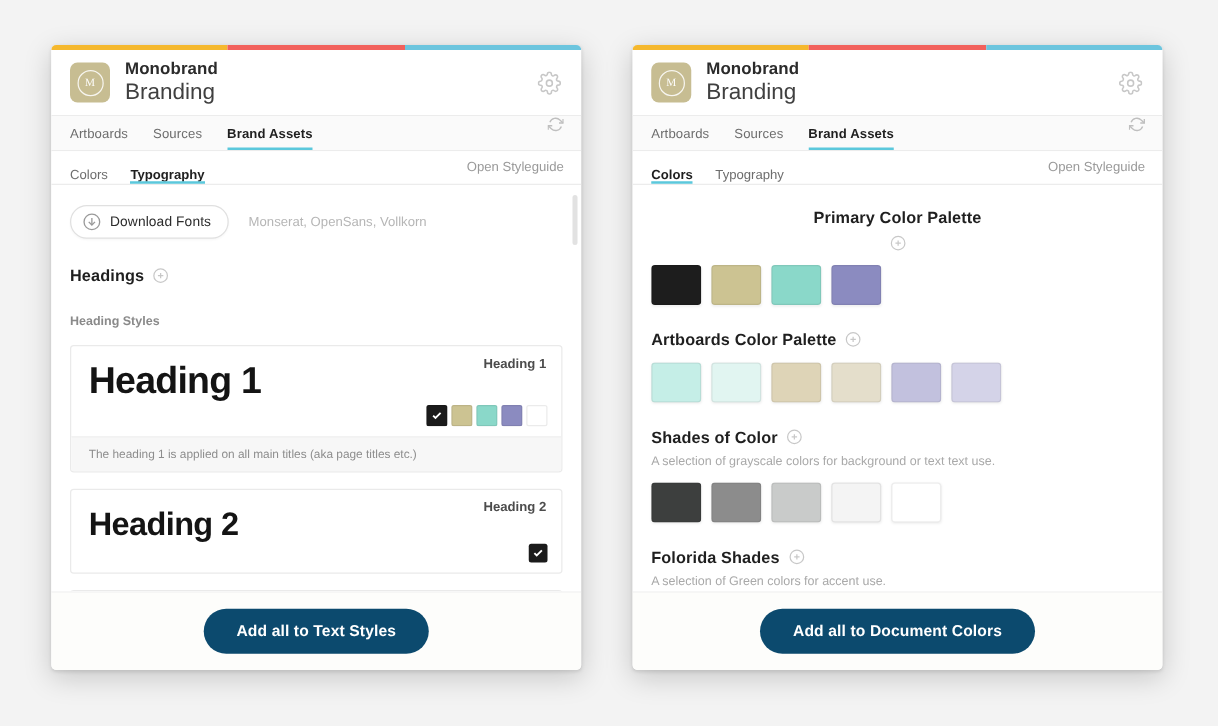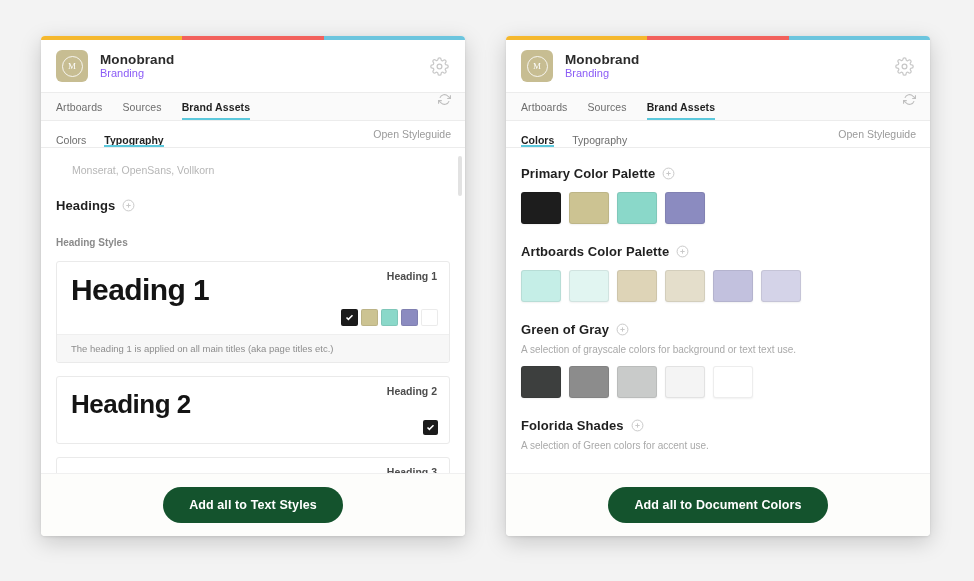--- a/index.html
+++ b/index.html
@@ -78,22 +78,22 @@
     justify-content: space-between;
     line-height: 1.18;
   }
   .brand-name {
     font-size: 13.5px;
     font-weight: bold;
     color: #2b2b2b;
     letter-spacing: 0.1px;
   }
   .brand-sub {
-    font-size: 11px;
-    color: #8b5cf6;
+    font-size: 18px;
+    color: #404040;
     font-weight: normal;
   }
   .header-spacer { flex: 1 1 auto; }
   .gear-icon { width: 19px; height: 19px; opacity: .55; }
 
   
   .tabbar {
     flex: 0 0 auto;
     height: 27px;
     background: #fafafa;
@@ -337,21 +337,21 @@
   .panel-footer {
     flex: 0 0 auto;
     height: 62px;
     background: #fdfdfb;
     border-top: 1px solid #f0f0f0;
     display: flex;
     align-items: center;
     justify-content: center;
   }
   .cta-btn {
-    background: #14532d;
+    background: #0c4a6e;
     color: #ffffff;
     font-size: 12.5px;
     font-weight: bold;
     border: none;
     border-radius: 19px;
     padding: 11px 26px;
     letter-spacing: .1px;
     cursor: pointer;
     font-family: "Liberation Sans", sans-serif;
   }
@@ -404,20 +404,30 @@
       <div class="subtab">Colors</div>
       <div class="subtab active">Typography</div>
       <div class="header-spacer"></div>
       <div class="styleguide-link">Open Styleguide</div>
     </div>
 
     <div class="panel-body">
       <div class="scroll-inner">
 
         <div class="fonts-row">
+          <div class="download-btn">
+            <span class="dl-icon" style="display:flex;align-items:center;">
+              <svg viewBox="0 0 24 24" width="15" height="15" fill="none" stroke="#6f6f6f" stroke-width="1.7">
+                <circle cx="12" cy="12" r="10"></circle>
+                <polyline points="8 12 12 16 16 12"></polyline>
+                <line x1="12" y1="7" x2="12" y2="16"></line>
+              </svg>
+            </span>
+            <span class="download-btn-label">Download Fonts</span>
+          </div>
           <div class="fonts-list">Monserat, OpenSans, Vollkorn</div>
         </div>
 
         <div class="section-title-row">
           <span class="section-title">Headings</span>
           <span class="plus-icon" style="display:flex;align-items:center;">
             <svg viewBox="0 0 24 24" width="13" height="13" fill="none" stroke="#9b9b9b" stroke-width="1.8">
               <circle cx="12" cy="12" r="10"></circle>
               <line x1="12" y1="8" x2="12" y2="16"></line>
               <line x1="8" y1="12" x2="16" y2="12"></line>
@@ -516,21 +526,21 @@
       <div class="subtab active">Colors</div>
       <div class="subtab">Typography</div>
       <div class="header-spacer"></div>
       <div class="styleguide-link">Open Styleguide</div>
     </div>
 
     <div class="panel-body">
       <div class="scroll-inner">
 
         <div class="color-section">
-          <div class="section-title-row" style="margin-top:0;">
+          <div class="section-title-row" style="margin-top:0;flex-direction:column;">
             <span class="section-title">Primary Color Palette</span>
             <span class="plus-icon" style="display:flex;align-items:center;">
               <svg viewBox="0 0 24 24" width="13" height="13" fill="none" stroke="#9b9b9b" stroke-width="1.8">
                 <circle cx="12" cy="12" r="10"></circle>
                   <line x1="12" y1="8" x2="12" y2="16"></line>
                   <line x1="8" y1="12" x2="16" y2="12"></line>
               </svg>
             </span>
           </div>
           <div class="swatch-grid">
@@ -557,21 +567,21 @@
             <div class="big-swatch" style="background:#e1f5f1"></div>
             <div class="big-swatch" style="background:#ded4b7"></div>
             <div class="big-swatch" style="background:#e4decb"></div>
             <div class="big-swatch" style="background:#c2c1de"></div>
             <div class="big-swatch" style="background:#d4d3e8"></div>
           </div>
         </div>
 
         <div class="color-section">
           <div class="section-title-row" style="margin-top:0;">
-            <span class="section-title">Green of Gray</span>
+            <span class="section-title">Shades of Color</span>
             <span class="plus-icon" style="display:flex;align-items:center;">
               <svg viewBox="0 0 24 24" width="13" height="13" fill="none" stroke="#9b9b9b" stroke-width="1.8">
                 <circle cx="12" cy="12" r="10"></circle>
                   <line x1="12" y1="8" x2="12" y2="16"></line>
                   <line x1="8" y1="12" x2="16" y2="12"></line>
               </svg>
             </span>
           </div>
           <div class="section-desc">A selection of grayscale colors for background or text text use.</div>
           <div class="swatch-grid">

